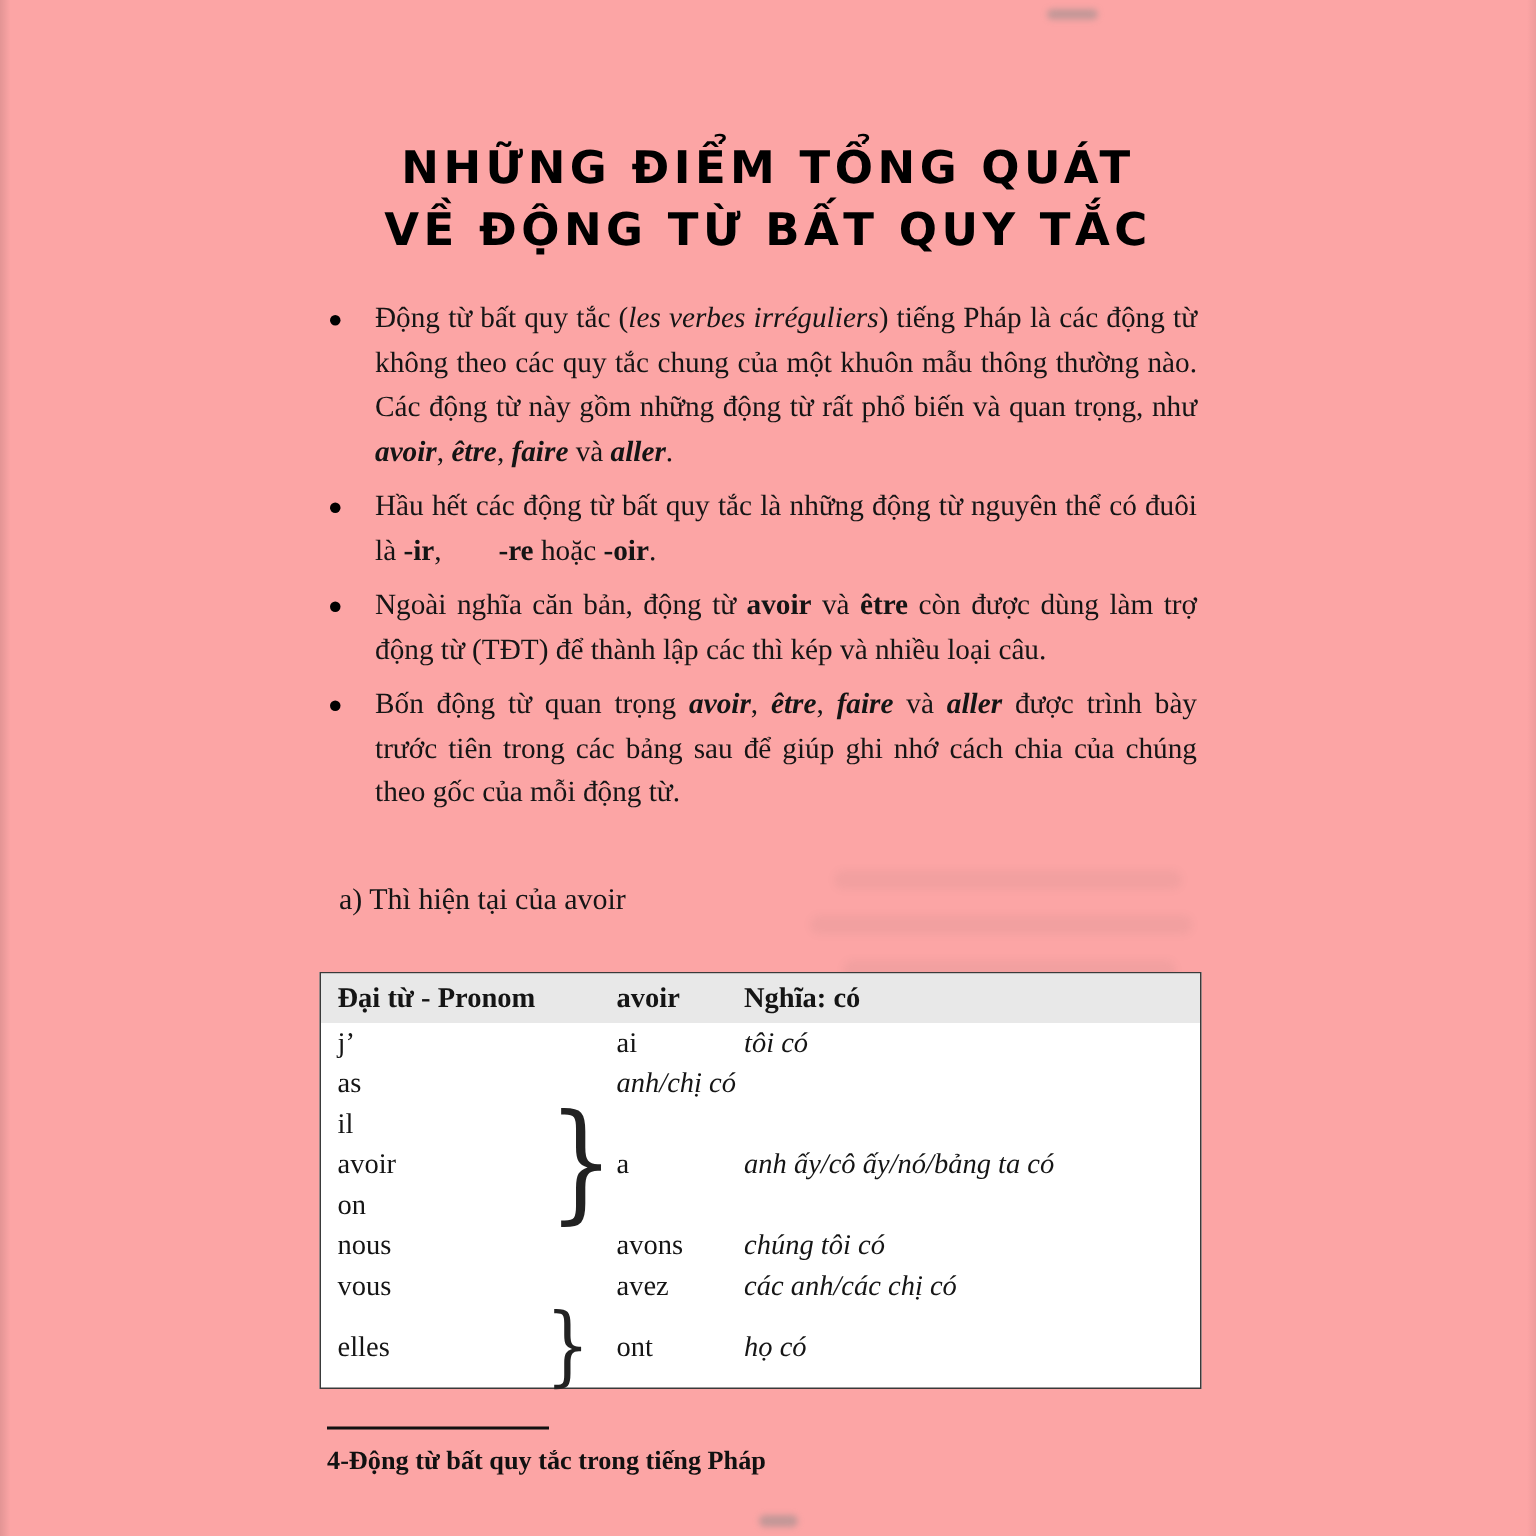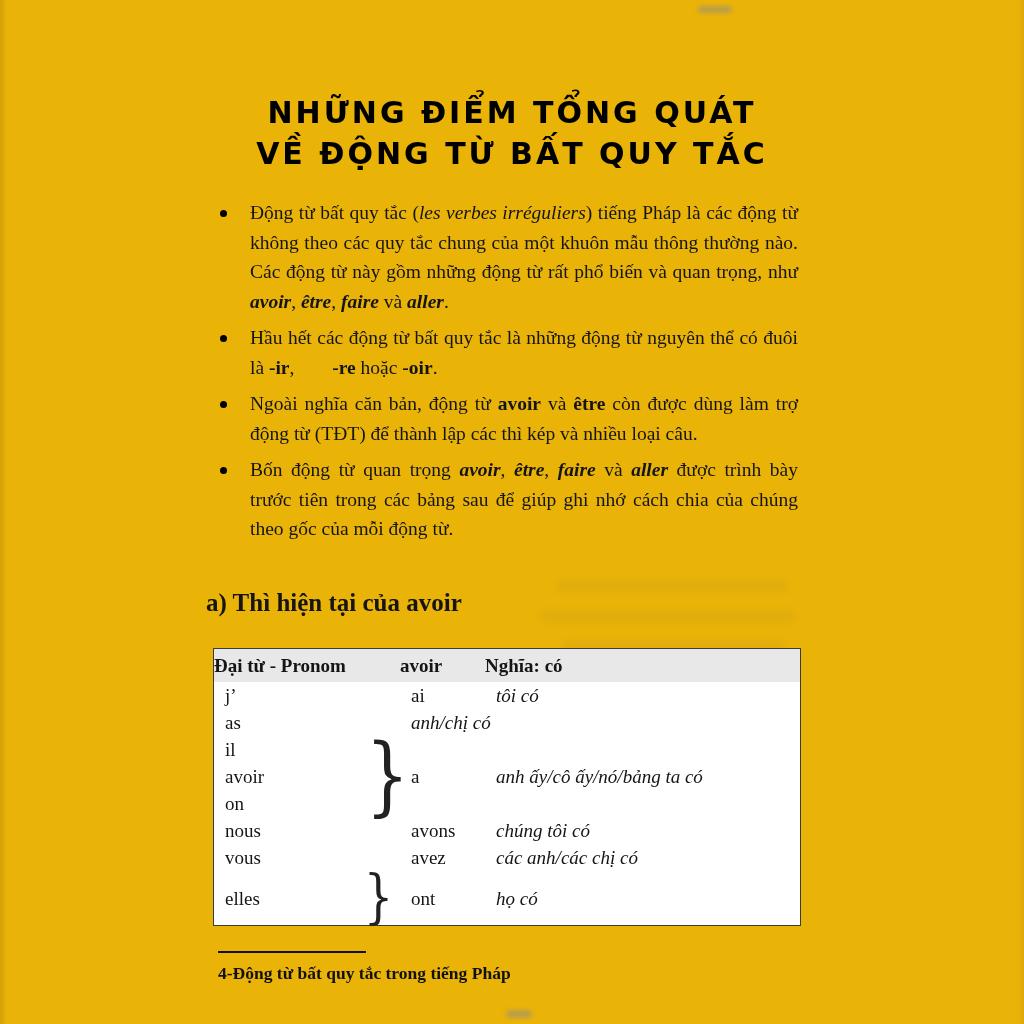--- a/index.html
+++ b/index.html
@@ -1,21 +1,21 @@
 <!DOCTYPE html>
 <html><head>
 <meta charset="utf-8">
 <style>
   * { margin:0; padding:0; box-sizing:border-box; }
   html,body { background:#ffffff; }
   body { width:1024px; height:1024px; position:relative; overflow:hidden; }
 
   .page {
     position:absolute; top:0; left:0; width:1024px; height:1024px;
-    background:#eab308; color:#151515;
+    background:#fca5a5; color:#151515;
     font-family:"Liberation Serif","DejaVu Serif",serif;
     overflow:hidden;
   }
 
   
   .edge-left  { position:absolute; left:0; top:0; width:7px; height:100%;
                 background:linear-gradient(to right, rgba(0,0,0,.10), rgba(0,0,0,0)); }
   .edge-right { position:absolute; right:0; top:0; width:6px; height:100%;
                 background:linear-gradient(to left, rgba(0,0,0,.06), rgba(0,0,0,0)); }
   .smudge { position:absolute; background:#8a8a8a; opacity:.5; filter:blur(2px); border-radius:4px; }
@@ -32,34 +32,34 @@
 
   
   .bullets { position:absolute; top:198px; left:220px; width:578px; }
   .bullet  { display:flex; margin-bottom:7px; }
   .marker  { flex:0 0 7px; width:7px; height:7px; border-radius:50%;
              background:#000; margin-top:12px; margin-right:23px; }
   .btext   { flex:1; font-size:19.5px; line-height:29.5px; text-align:justify; }
 
   
   .section {
-    position:absolute; top:589px; left:206px;
-    font-size:25px; font-weight:bold;
+    position:absolute; top:589px; left:226px;
+    font-size:20px; font-weight:normal;
   }
 
   
   .table {
     position:absolute; top:648px; left:213px; width:588px;
     border:1.5px solid #3a3a3a; background:#fff;
     font-size:19px; line-height:27px;
   }
   .thead {
     display:grid; grid-template-columns:186px 85px 1fr;
     background:#e8e8e8; font-weight:bold;
-    height:33px; align-items:center; 
+    height:33px; align-items:center; padding-left:11px;
   }
   .trow {
     position:relative;
     display:grid; grid-template-columns:186px 85px 1fr;
     align-items:center; padding-left:11px;
     height:27px;
   }
   .trow.g3 { height:81px; }
   .trow.g2 { height:54px; }
   .cell.pro.stack { display:flex; flex-direction:column; justify-content:center; height:100%; }

